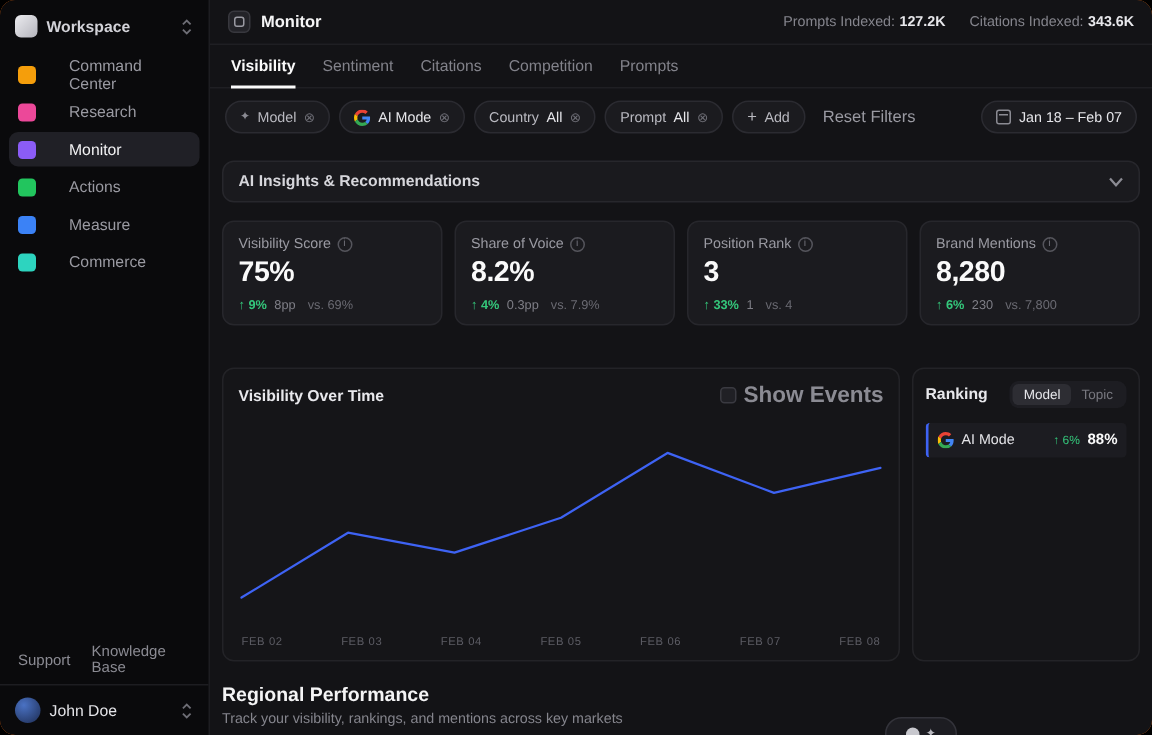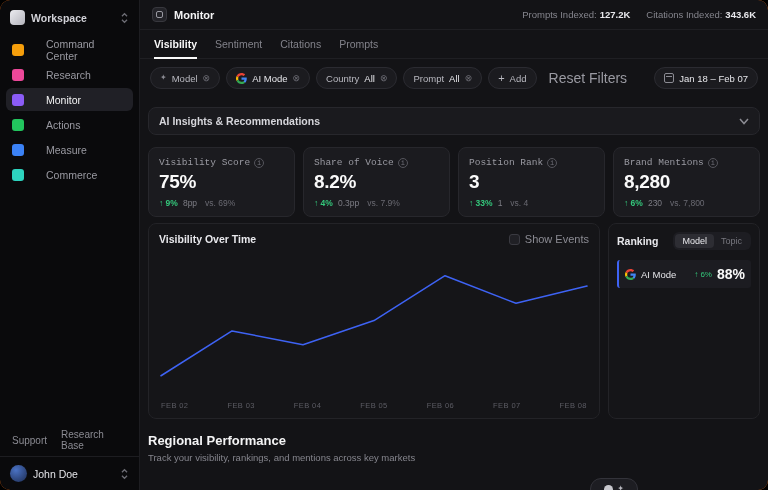--- a/index.html
+++ b/index.html
@@ -39,62 +39,62 @@
   .tab.active { color:#fafafa; border-color:#fafafa; font-weight:600; }
 
   
   .filter-bar { height:38px; flex:none; display:flex; align-items:center; gap:6px; padding:0 10px; }
   .chip { height:22px; display:inline-flex; align-items:center; gap:5px; padding:0 9px; background:#1b1b1f; border:1px solid #2b2b31; border-radius:999px; font-size:9.5px; color:#b9b9c0; white-space:nowrap; }
   .chip .val { color:#e6e6ea; }
   .x-ico { font-size:9px; color:#6e6e76; line-height:1; }
   .spark { font-size:8px; color:#8b8b93; line-height:1; }
   .plus-ico { font-size:11px; color:#b9b9c0; line-height:1; }
   .chip-g { width:11px; height:11px; flex:none; }
-  .reset-btn { font-size:14px; color:#9a9aa2; padding:0 6px; background:none; border:none; }
+  .reset-btn { font-size:11px; color:#9a9aa2; padding:0 6px; background:none; border:none; }
   .date-chip { margin-left:auto; }
   .cal-ico { width:10px; height:10px; border:1px solid #8b8b93; border-radius:2px; position:relative; flex:none; }
   .cal-ico::before { content:""; position:absolute; left:1px; right:1px; top:2px; height:1px; background:#8b8b93; }
 
   
   .content { flex:1; padding:10px 8px 0; position:relative; min-height:0; }
   .insights { height:28px; display:flex; align-items:center; padding:0 10px; background:#1a1a1e; border:1px solid #27272c; border-radius:8px; }
   .insights-title { font-size:10.5px; color:#d6d6db; font-weight:600; }
   .chev-down { margin-left:auto; width:10px; height:7px; stroke:#8b8b93; fill:none; stroke-width:1.5; }
 
   .cards { display:flex; gap:8px; margin-top:12px; }
   .card { flex:1; height:70px; background:#1b1b1f; border:1px solid #27272c; border-radius:8px; padding:9px 10px 8px; display:flex; flex-direction:column; min-width:0; }
-  .card-head { display:flex; align-items:center; gap:4px; font-size:9.5px; color:#9a9aa2;font-family:Liberation Mono, monospace; }
+  .card-head { display:flex; align-items:center; gap:4px; font-size:9.5px; color:#9a9aa2; }
   .info-i { width:10px; height:10px; border:1px solid #55555c; border-radius:50%; color:#71717a; font-size:7px; display:inline-flex; align-items:center; justify-content:center; flex:none; }
   .card-value { font-size:19px; font-weight:700; color:#fafafa; margin-top:3px; letter-spacing:-0.3px; }
   .card-meta { margin-top:auto; display:flex; align-items:baseline; gap:5px; font-size:8.5px; }
   .chg { color:#34c77b; font-weight:600; }
   .delta { color:#7e7e86; }
   .vs { color:#6a6a72; margin-left:3px; }
 
-  .panels { display:flex; gap:8px; margin-top:6px; height:196px; }
+  .panels { display:flex; gap:8px; margin-top:28px; height:196px; }
   .chart-panel { flex:1; background:#151518; border:1px solid #232327; border-radius:8px; padding:9px 10px 6px; display:flex; flex-direction:column; min-width:0; }
   .chart-head { display:flex; align-items:center; }
   .chart-title { font-size:10.5px; font-weight:600; color:#e8e8ec; }
-  .show-events { margin-left:auto; display:flex; align-items:center; gap:5px; font-size:11px; color:#8b8b93; }
+  .show-events { margin-left:auto; display:flex; align-items:center; gap:5px; font-size:15px; color:#8b8b93;font-weight:bold; }
   .checkbox { width:11px; height:11px; border-radius:3px; background:#202025; border:1px solid #3a3a41; flex:none; }
   .chart-body { flex:1; position:relative; margin-top:6px; min-height:0; }
   .chart-body svg { position:absolute; left:2px; right:2px; top:4px; bottom:2px; width:calc(100% - 4px); height:calc(100% - 6px); overflow:visible; }
   .x-labels { display:flex; justify-content:space-between; font-size:7.5px; color:#5c5c64; letter-spacing:0.4px; padding:6px 2px 2px; }
 
   .rank-panel { width:152px; flex:none; background:#151518; border:1px solid #232327; border-radius:8px; padding:8px; display:flex; flex-direction:column; }
   .rank-head { display:flex; align-items:center;gap:15px; }
   .rank-title { font-size:10.5px; font-weight:600; color:#e8e8ec; }
   .seg { margin-left:auto; display:flex; background:#1d1d22; border-radius:6px; padding:2px; }
   .seg-btn { font-size:9px; color:#77777f; padding:2px 7px; border-radius:4px; cursor:default; }
   .seg-btn.active { background:#2d2d33; color:#e8e8ec; }
   .rank-item { margin-top:10px; display:flex; align-items:center; gap:5px; background:#1c1c21; border-left:2px solid #3e63f4; border-radius:3px; padding:6px 6px; }
   .rank-g { width:11px; height:11px; flex:none; }
   .rank-label { font-size:9.5px; color:#e4e4e8; flex:1; }
   .rank-chg { font-size:8px; color:#34c77b; }
-  .rank-val { font-size:14px; font-weight:700; color:#fafafa; }
+  .rank-val { font-size:10px; font-weight:700; color:#fafafa; }
 
   .regional { margin-top:14px; }
   .regional-title { font-size:13px; font-weight:700; color:#f4f4f5; }
   .regional-sub { font-size:9.5px; color:#85858d; margin-top:4px; }
 
   .fab { position:absolute; left:450px; bottom:-10px; width:48px; height:22px; background:#1d1d22; border:1px solid #33333a; border-radius:11px; display:flex; align-items:center; justify-content:center; gap:4px; }
   .fab-dot { width:9px; height:9px; border-radius:50%; background:#c8c8ce; }
   .fab-spark { font-size:8px; color:#b9b9c0; line-height:1; }
 
   .hidden-defs { position:absolute; width:0; height:0; overflow:hidden; }
@@ -151,21 +151,21 @@
       </div>
     </nav>
 
     <div class="spacer"></div>
 
     <div class="side-footer">
       <div class="foot-item">
         <span>Support</span>
       </div>
       <div class="foot-item">
-        <span>Research Base</span>
+        <span>Knowledge Base</span>
       </div>
     </div>
 
     <div class="user-row">
       <span class="avatar"></span>
       <span class="user-name">John Doe</span>
       <svg class="unfold" viewBox="0 0 10 14">
           <path d="M2 5 L5 2 L8 5 M2 9 L5 12 L8 9"></path>
         </svg>
     </div>
@@ -179,20 +179,21 @@
       <div class="top-stats">
         <span><span>Prompts Indexed:</span><b>127.2K</b></span>
         <span><span>Citations Indexed:</span><b>343.6K</b></span>
       </div>
     </header>
 
     <div class="tabs">
       <span class="tab active">Visibility</span>
       <span class="tab">Sentiment</span>
       <span class="tab">Citations</span>
+      <span class="tab">Competition</span>
       <span class="tab">Prompts</span>
     </div>
 
     <div class="filter-bar">
       <div class="chip">
         <span class="spark">✦</span>
         <span>Model</span>
         <span class="x-ico">⊗</span>
       </div>
       <div class="chip">

